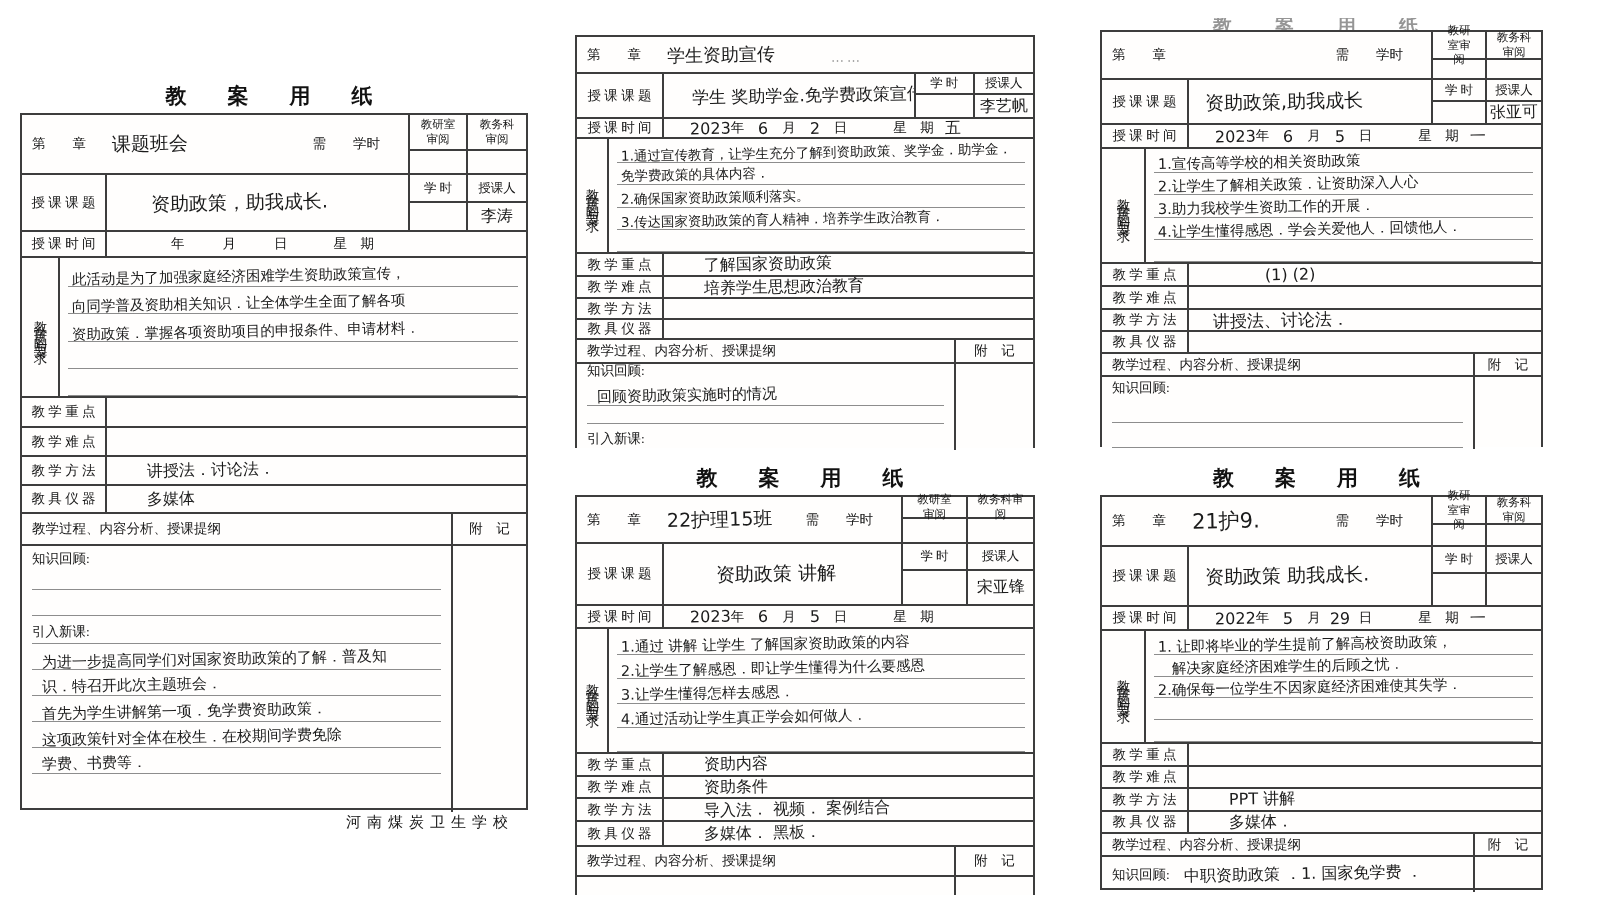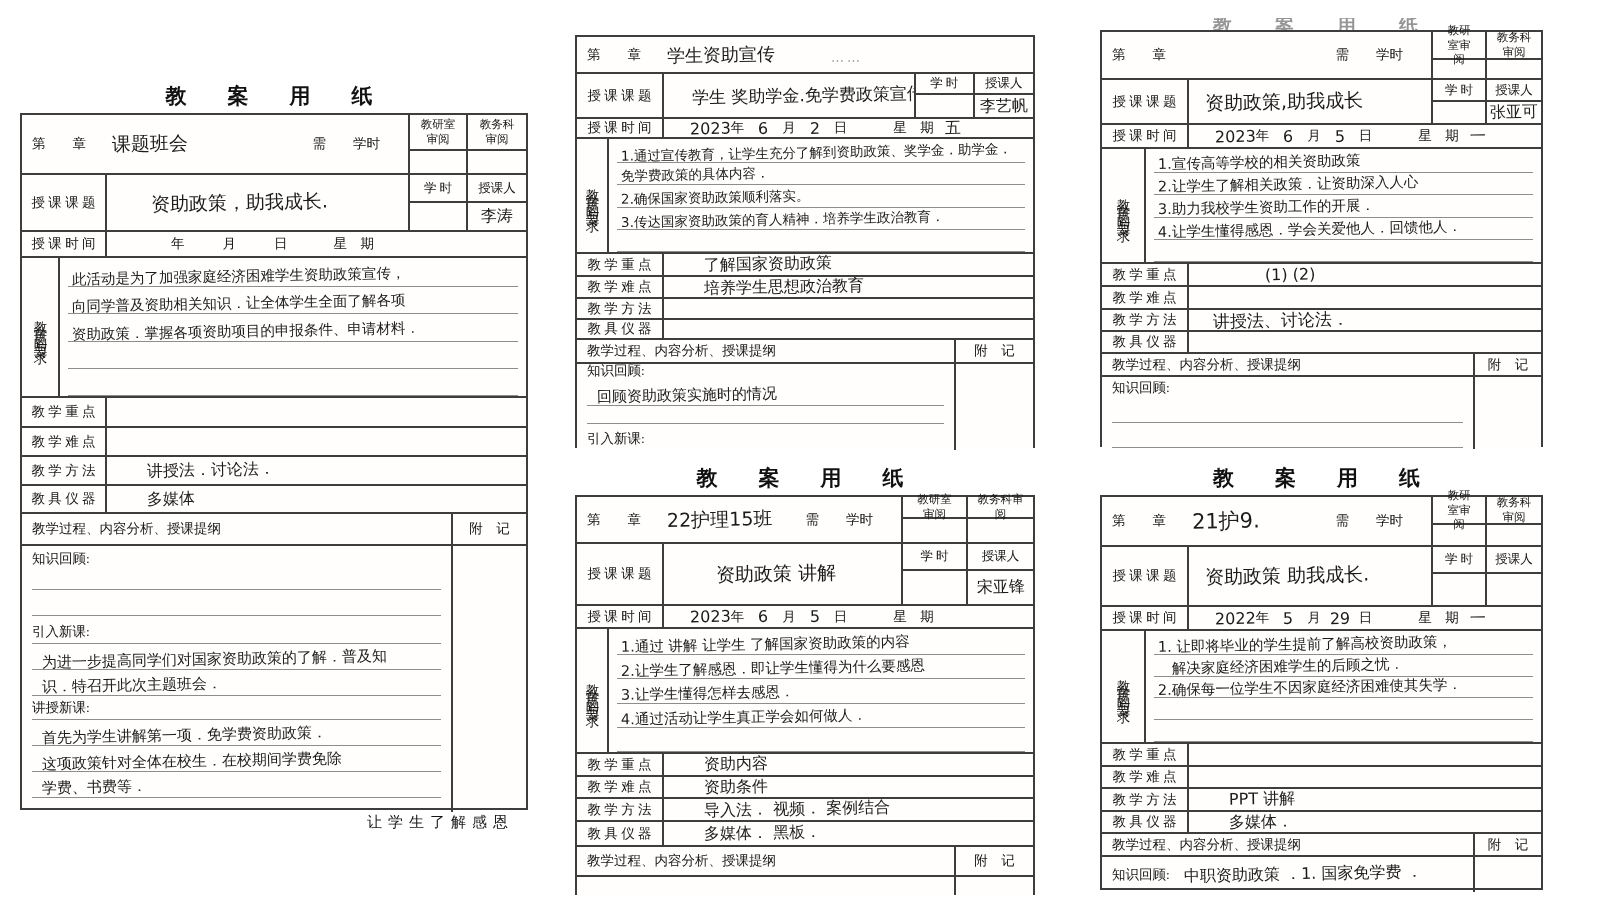--- a/index.html
+++ b/index.html
@@ -225,35 +225,34 @@
         <div class="sec" style="height:24px">知识回顾:</div>
         <div class="aline" style="height:20px"></div>
         <div class="aline" style="height:26px"></div>
         <div class="sec bb" style="height:28px">引入新课:</div>
         <div class="aline" style="height:26px">
             <span class="hw">为进一步提高同学们对国家资助政策的了解．普及知</span>
           </div>
         <div class="aline" style="height:26px">
             <span class="hw">识．特召开此次主题班会．</span>
           </div>
-        <div class="sec bb" style="height:24px">讲授新课:</div>
         <div class="aline" style="height:26px">
             <span class="hw">首先为学生讲解第一项．免学费资助政策．</span>
           </div>
         <div class="aline" style="height:26px">
             <span class="hw">这项政策针对全体在校生．在校期间学费免除</span>
           </div>
         <div class="aline" style="height:26px">
             <span class="hw">学费、书费等．</span>
           </div>
       </div>
       <div class="c aside"></div>
     </div>
   </div>
-  <div class="footer">让学生了解感恩</div>
+  <div class="footer">河南煤炭卫生学校</div>
 </div>
 
 <div class="form f2">
   <div class="tbl nob">
     <div class="row r1">
       <div class="c main">
         <span class="plbl">第　　章</span>
         <span class="hw chap" style="font-size:18px">学生资助宣传</span>
         <span class="dots">⋯⋯</span>
       </div>

